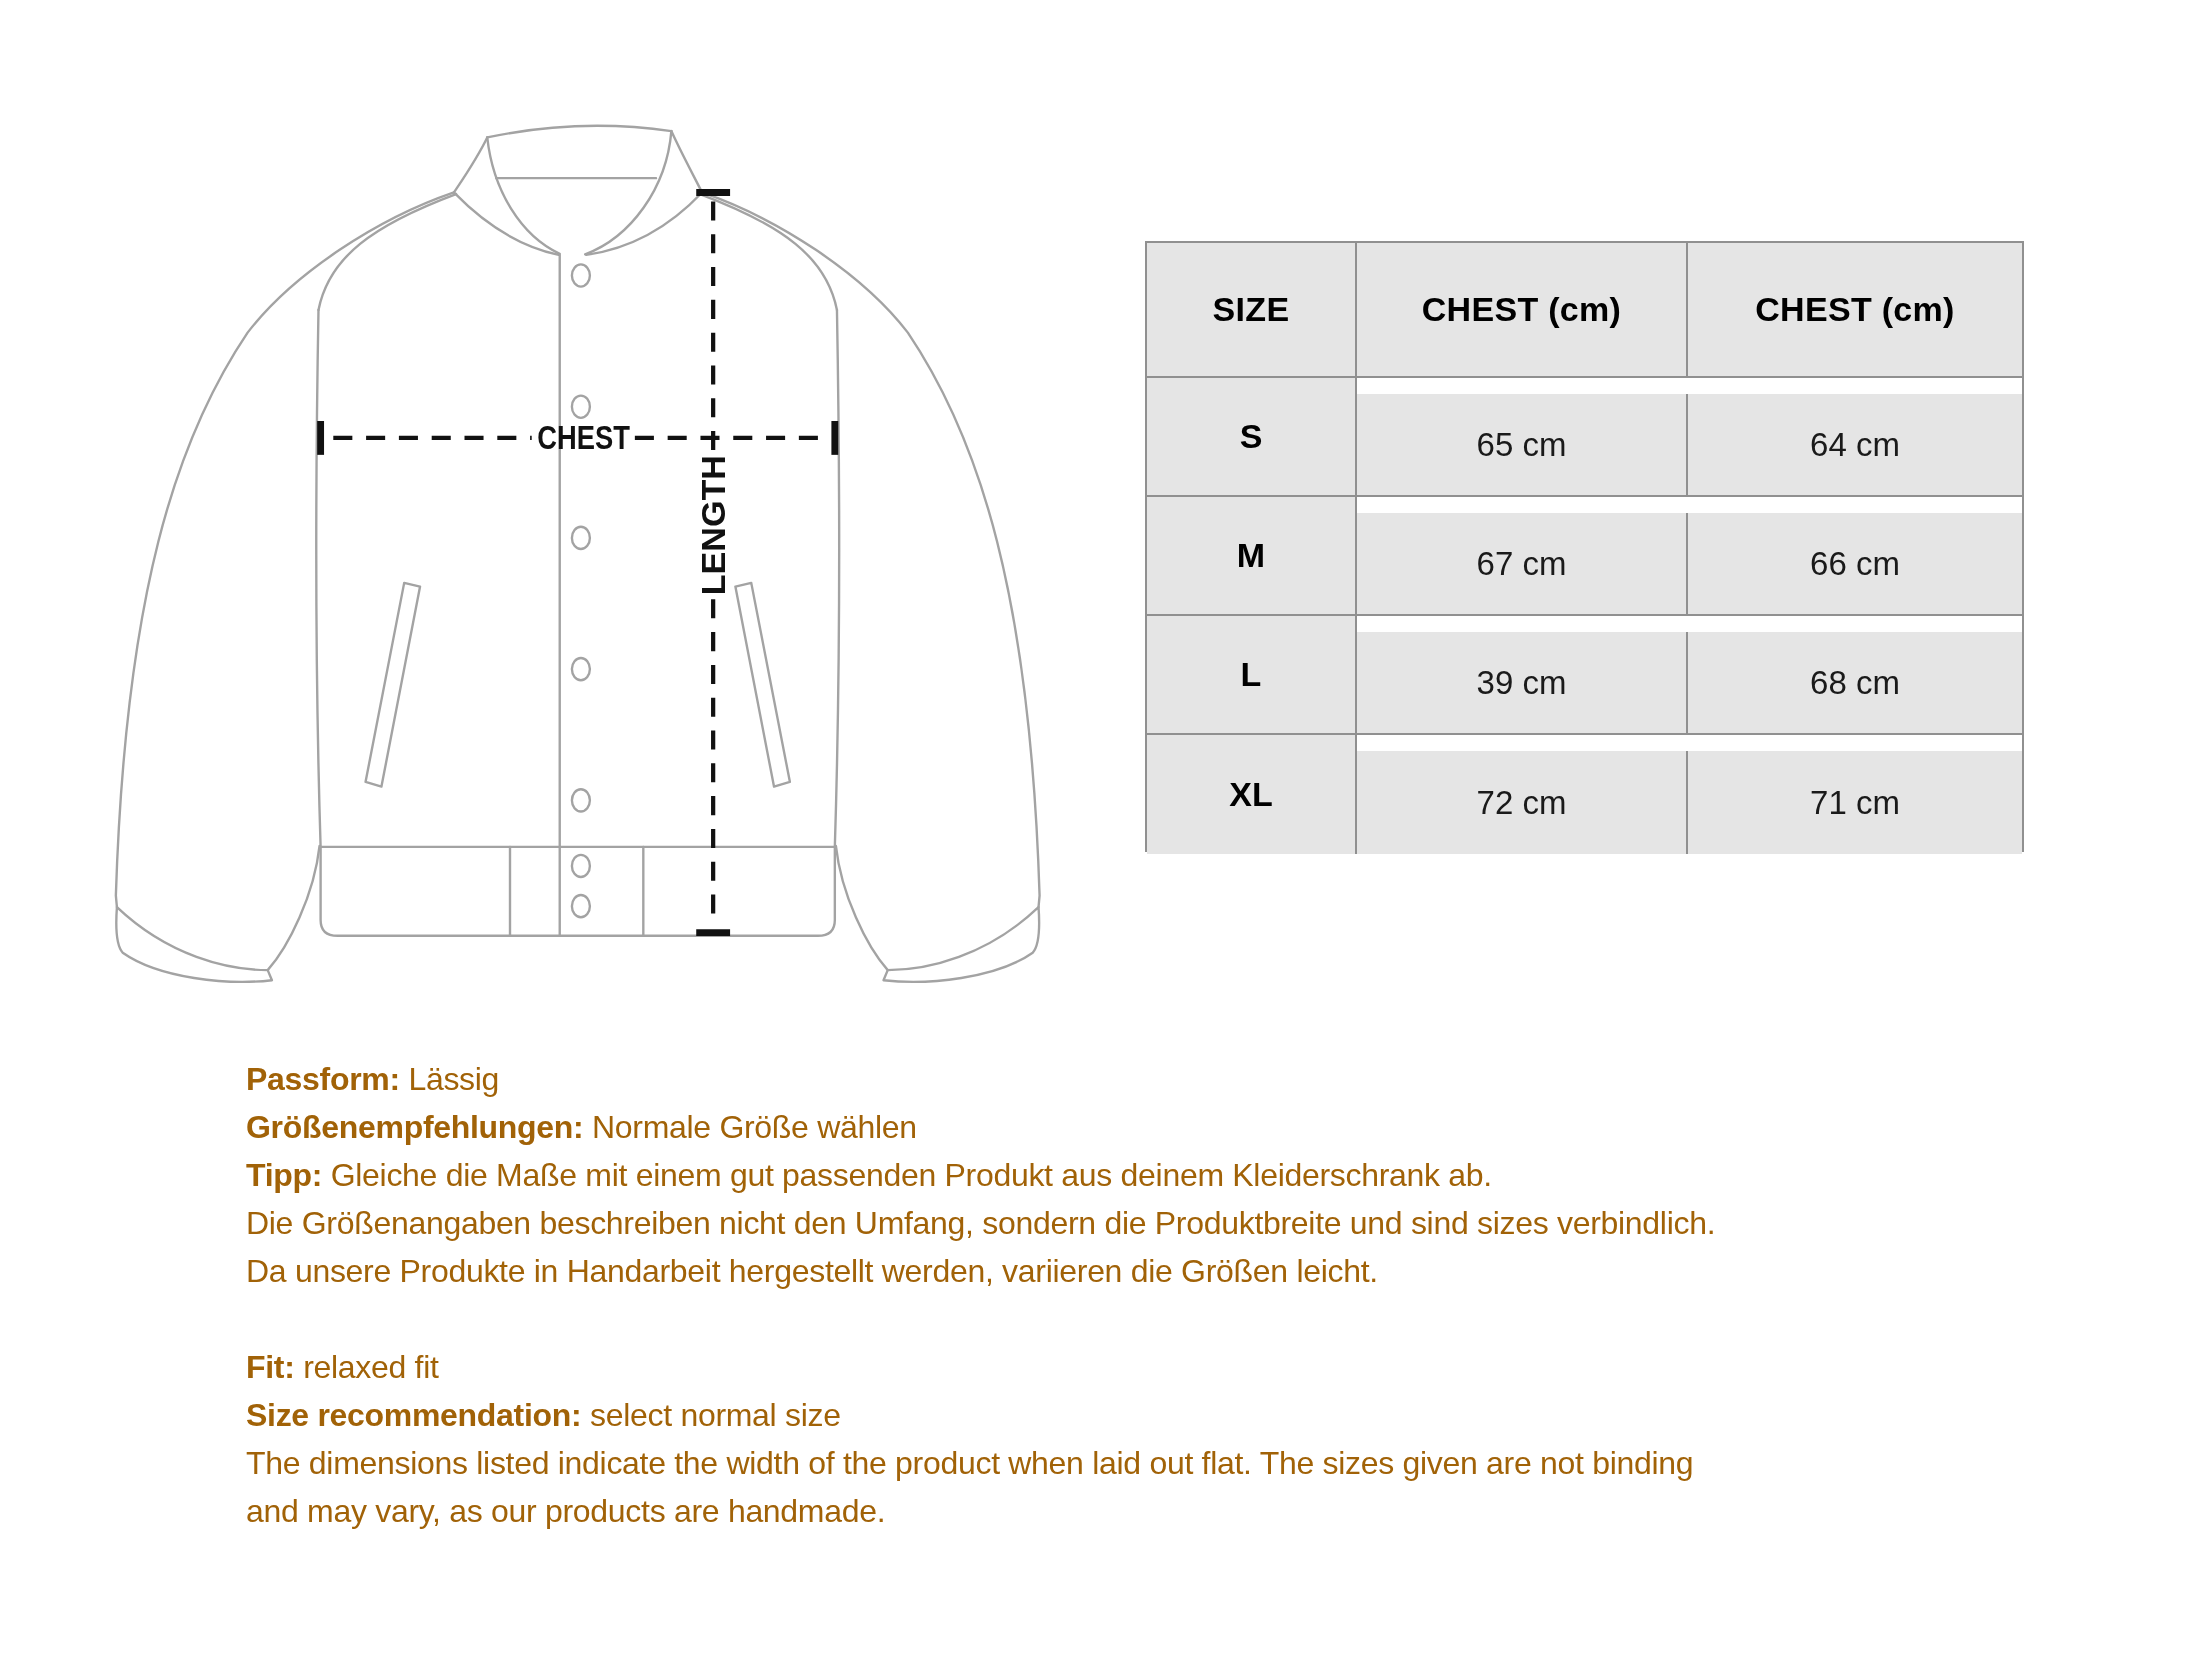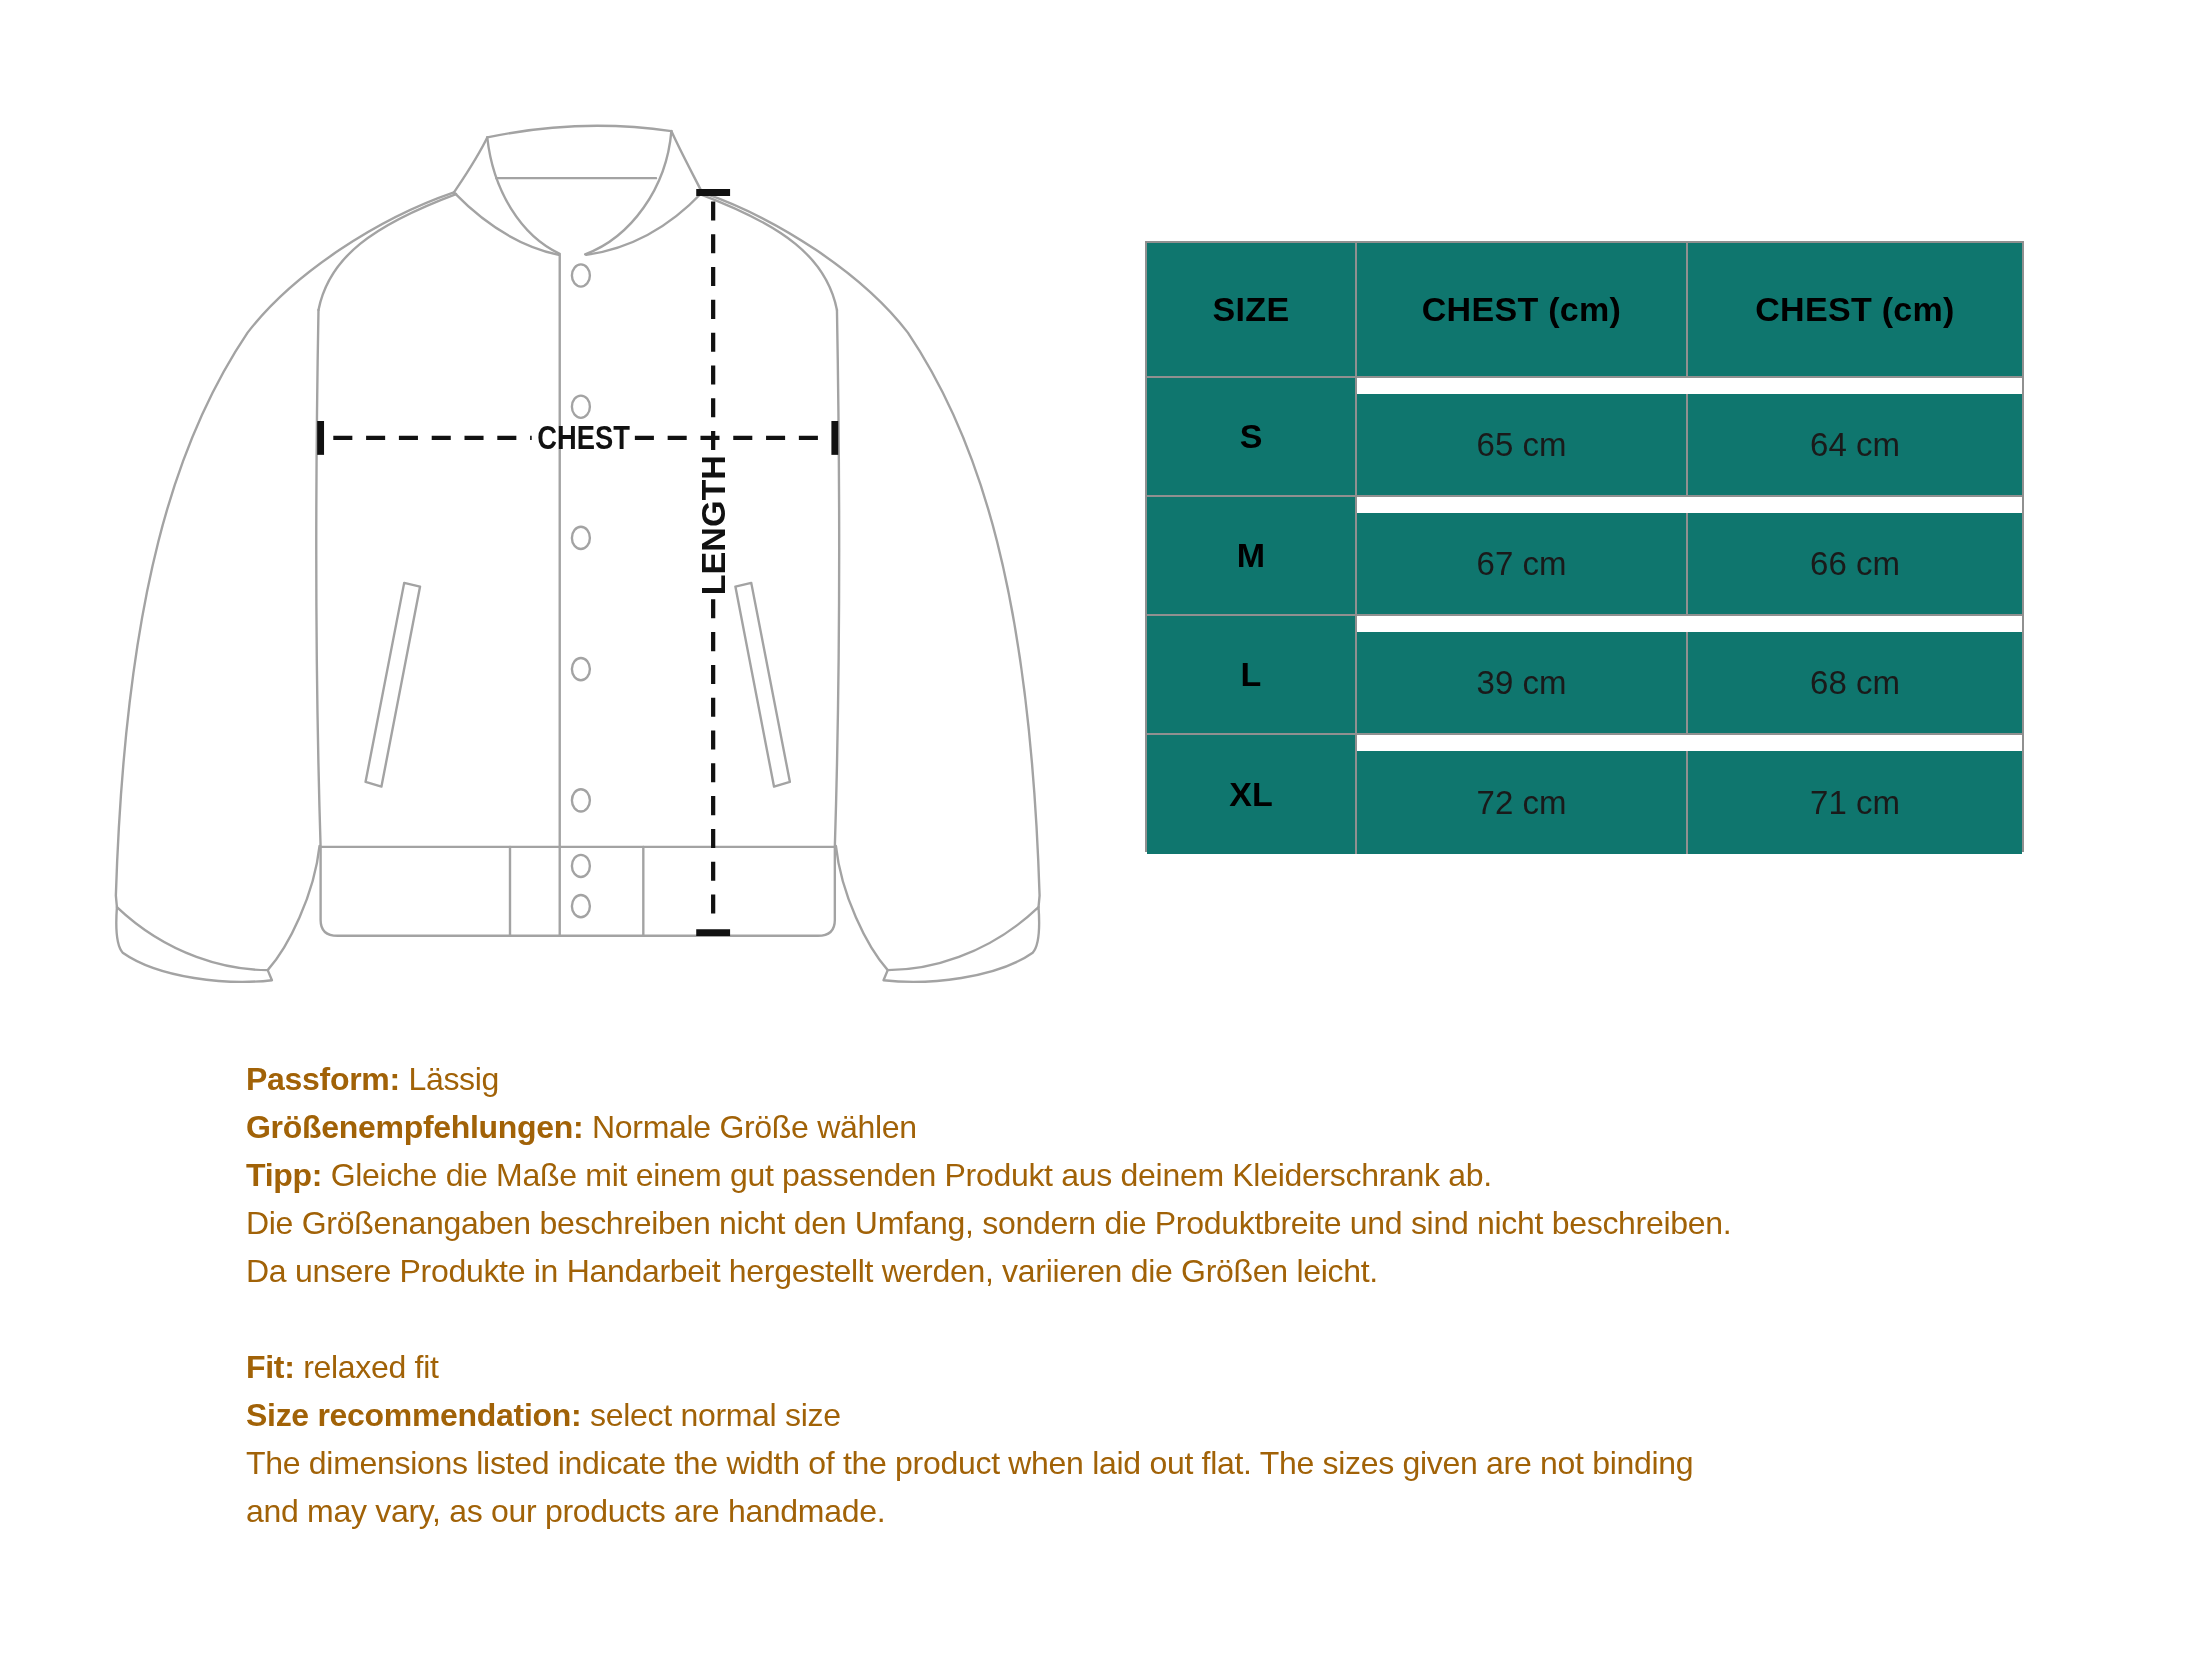--- a/index.html
+++ b/index.html
@@ -6,21 +6,21 @@
   .page{position:relative;width:2205px;height:1676px;background:#ffffff;overflow:hidden;
         font-family:"Liberation Sans",sans-serif;color:#111111;}
   .diagram-svg{position:absolute;left:0;top:0;}
 
   
   .size-table{position:absolute;left:1145px;top:241px;width:879px;height:611px;
               display:grid;grid-template-columns:210px 331px 1fr;
               grid-template-rows:135px 119px 119px 119px 119px;
               border:2.1px solid #909090;box-sizing:border-box;background:#ffffff;}
   .cell{display:flex;align-items:center;justify-content:center;box-sizing:border-box;
-        border-right:2.1px solid #909090;border-bottom:2.1px solid #909090;background:#0f766e;}
+        border-right:2.1px solid #909090;border-bottom:2.1px solid #909090;background:#e5e5e5;}
   .cell.col-last{border-right:none;}
   .cell.row-last{border-bottom:none;}
   .th{font-size:34px;font-weight:700;color:#000000;letter-spacing:0.3px;}
   .td-size{font-size:34px;font-weight:700;color:#000000;}
   .td-val{font-size:33px;font-weight:400;color:#1a1a1a;margin-top:16px;}
 
   
   .notes{position:absolute;left:246px;top:1055px;font-size:32px;line-height:48px;
          letter-spacing:-0.3px;white-space:nowrap;color:#a16207;}
   .notes .line{height:48px;}
@@ -121,21 +121,21 @@
 
     <div class="cell td-size row-last">XL</div>
     <div class="cell td-val row-last">72 cm</div>
     <div class="cell td-val col-last row-last">71 cm</div>
   </div>
 
   <div class="notes">
     <div class="line"><strong>Passform:</strong><span> Lässig</span></div>
     <div class="line"><strong>Größenempfehlungen:</strong><span> Normale Größe wählen</span></div>
     <div class="line"><strong>Tipp:</strong><span> Gleiche die Maße mit einem gut passenden Produkt aus deinem Kleiderschrank ab.</span></div>
-    <div class="line"><strong></strong><span>Die Größenangaben beschreiben nicht den Umfang, sondern die Produktbreite und sind nicht beschreiben.</span></div>
+    <div class="line"><strong></strong><span>Die Größenangaben beschreiben nicht den Umfang, sondern die Produktbreite und sind sizes verbindlich.</span></div>
     <div class="line"><strong></strong><span>Da unsere Produkte in Handarbeit hergestellt werden, variieren die Größen leicht.</span></div>
 
     <div class="line"></div>
 
     <div class="line"><strong>Fit:</strong><span> relaxed fit</span></div>
     <div class="line"><strong>Size recommendation:</strong><span> select normal size</span></div>
     <div class="line"><strong></strong><span>The dimensions listed indicate the width of the product when laid out flat. The sizes given are not binding</span></div>
     <div class="line"><strong></strong><span>and may vary, as our products are handmade.</span></div>
   </div>
 

